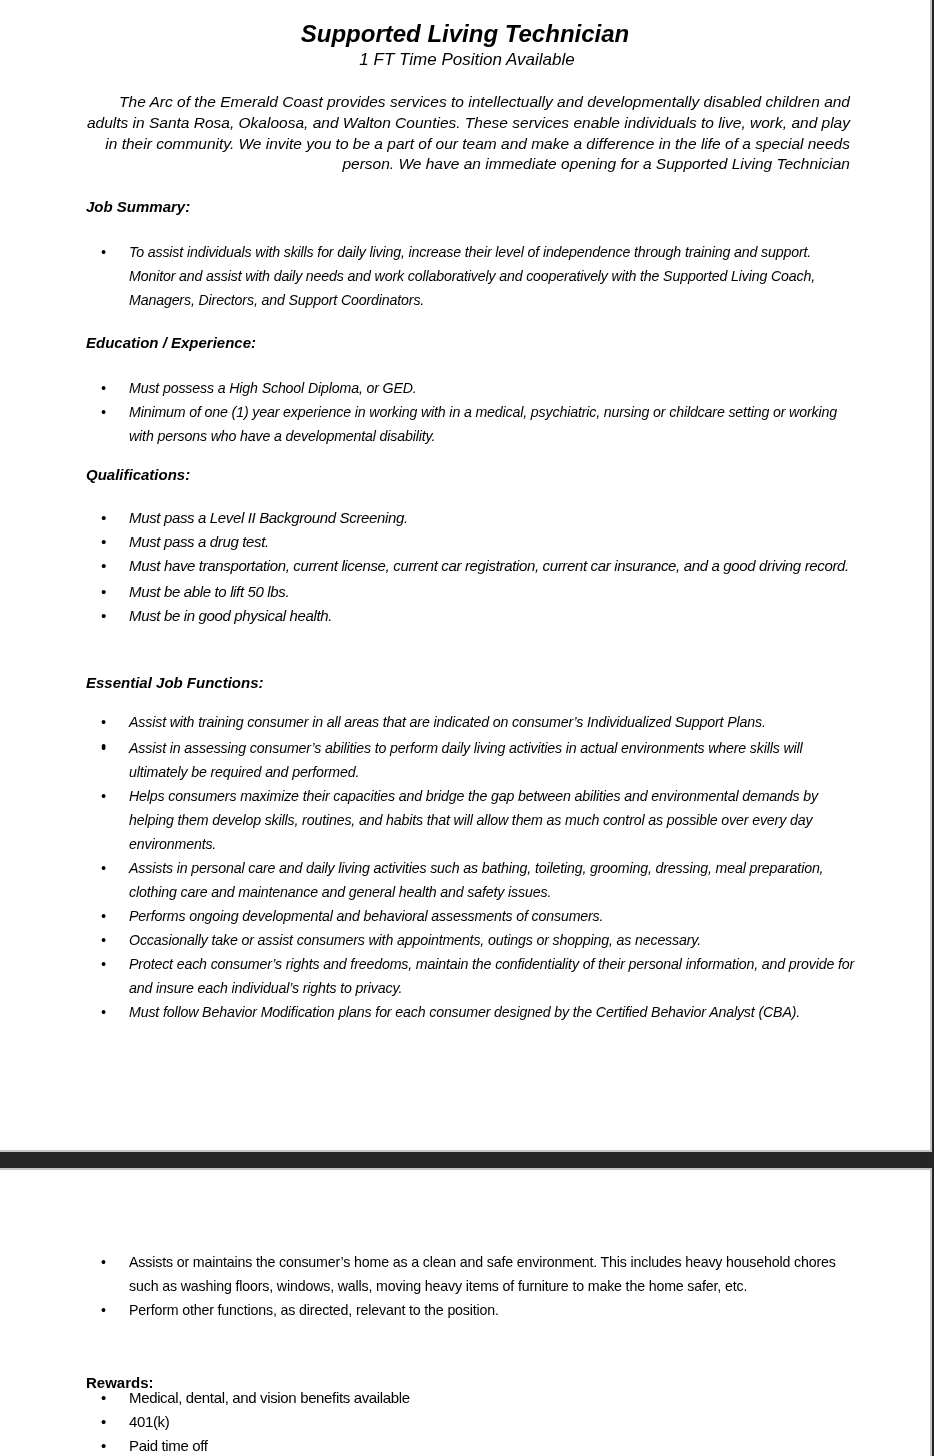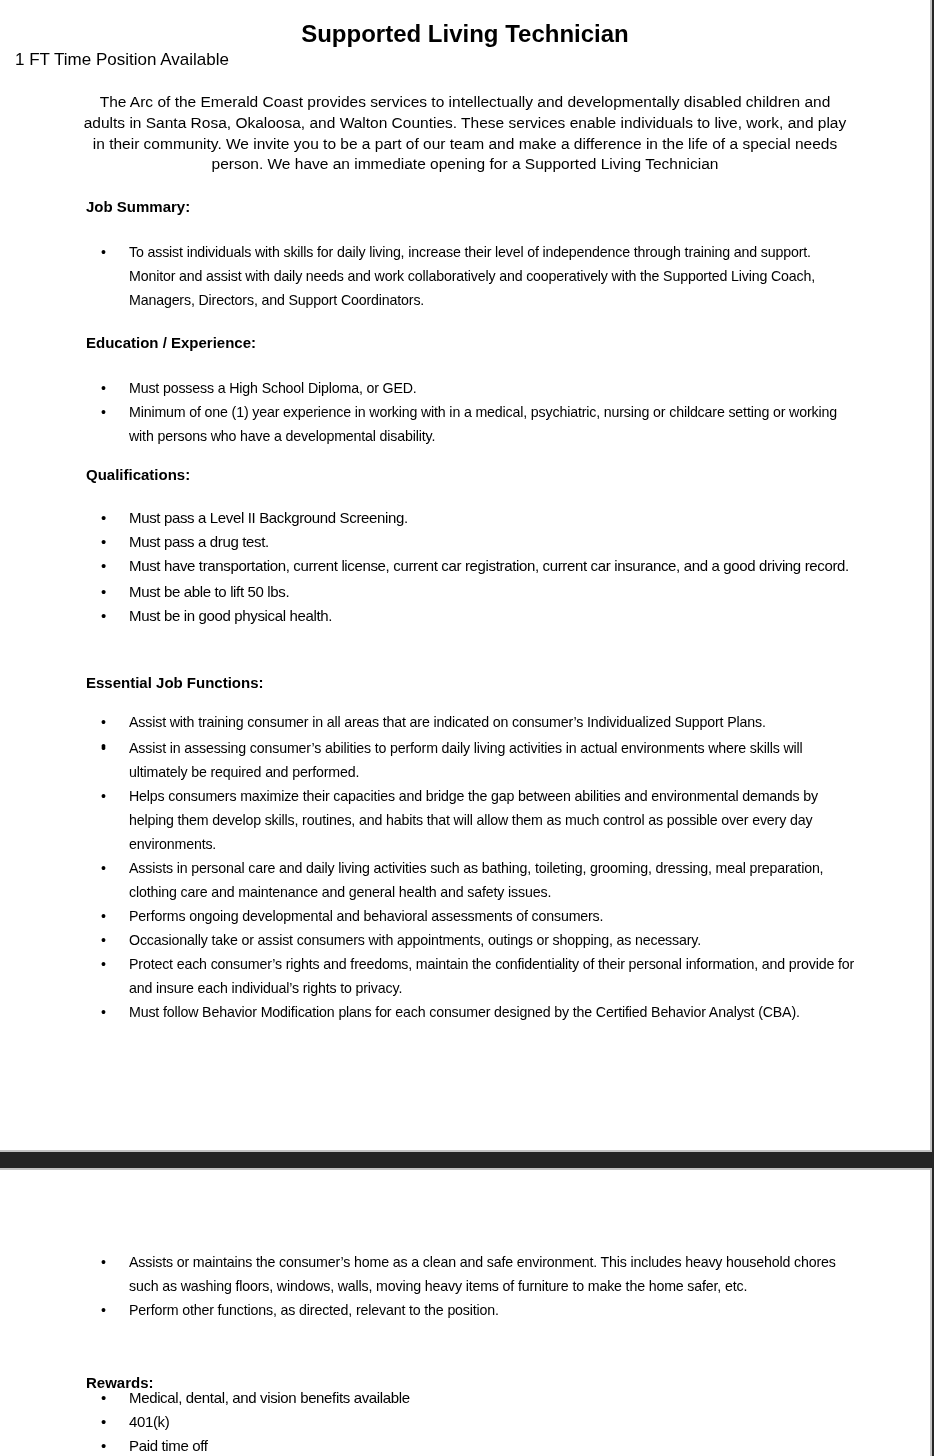--- a/index.html
+++ b/index.html
@@ -8,25 +8,25 @@
     background: #262626;
     position: relative;
     font-family: "Liberation Sans", sans-serif;
     color: #000;
   }
   .page {
     position: absolute; left: 0; background: #fff;
     border-right: 2px solid #c4c4c4;
     box-sizing: border-box;
   }
-  #page1 { top: 0; width: 932px; height: 1152px; border-bottom: 2px solid #c4c4c4; }
+  #page1 { top: 0; width: 932px; height: 1152px; border-bottom: 2px solid #c4c4c4; font-style: italic; }
   #page2 { top: 1168px; width: 932px; height: 300px; border-top: 2px solid #c4c4c4; }
   .title { position: absolute; left: 0; right: 0; top: 20px; text-align: center; font-weight: bold; font-size: 24px; }
-  .subtitle { position: absolute; left: 15px; right: 0; top: 50px; text-align: left; font-size: 17px; }
-  .intro { position: absolute; left: 80px; width: 770px; top: 92px; text-align: center; font-size: 15.5px; line-height: 20.8px; }
+  .subtitle { position: absolute; left: 4px; right: 0; top: 50px; text-align: center; font-size: 17px; }
+  .intro { position: absolute; left: 80px; width: 770px; top: 92px; text-align: right; font-size: 15.5px; line-height: 20.8px; }
   .h { position: absolute; left: 74px; font-weight: bold; font-size: 15px; margin-left: 12px; }
   ul { position: absolute; left: 0; margin: 0; padding: 0; list-style: none; }
   li { position: relative; padding-left: 129px; width: 730px; }
   li .b { position: absolute; left: 101px; top: 0; }
   .cal { font-family: "Liberation Sans Narrow", "Liberation Sans", sans-serif; font-size: 14.2px; line-height: 24px; letter-spacing: -0.15px; }
   .ar { font-size: 15px; line-height: 24px; letter-spacing: -0.35px; }
   .cal li + li, .ar li + li { margin-top: 0; }
   .gap2 { margin-top: 2px !important; }
 </style>
 </head>

